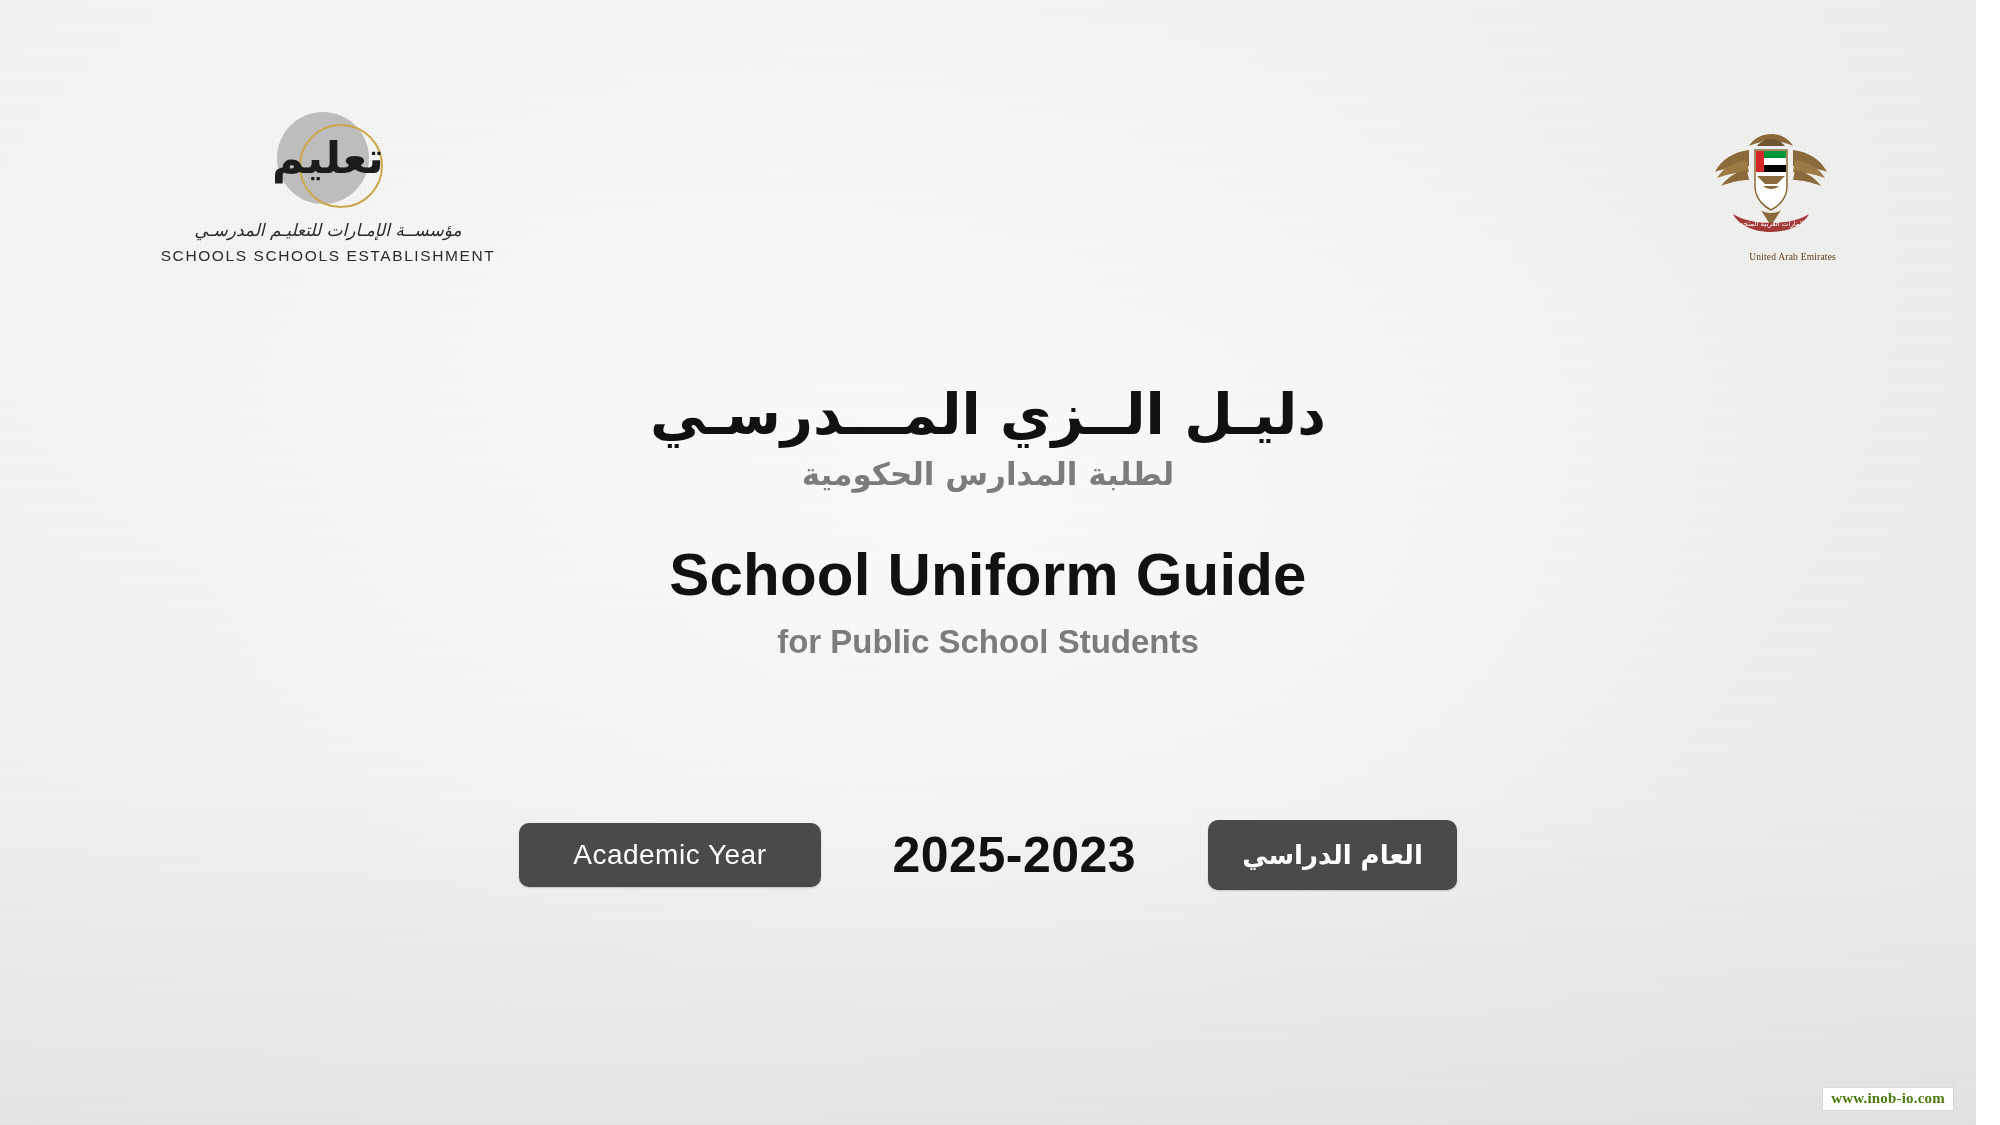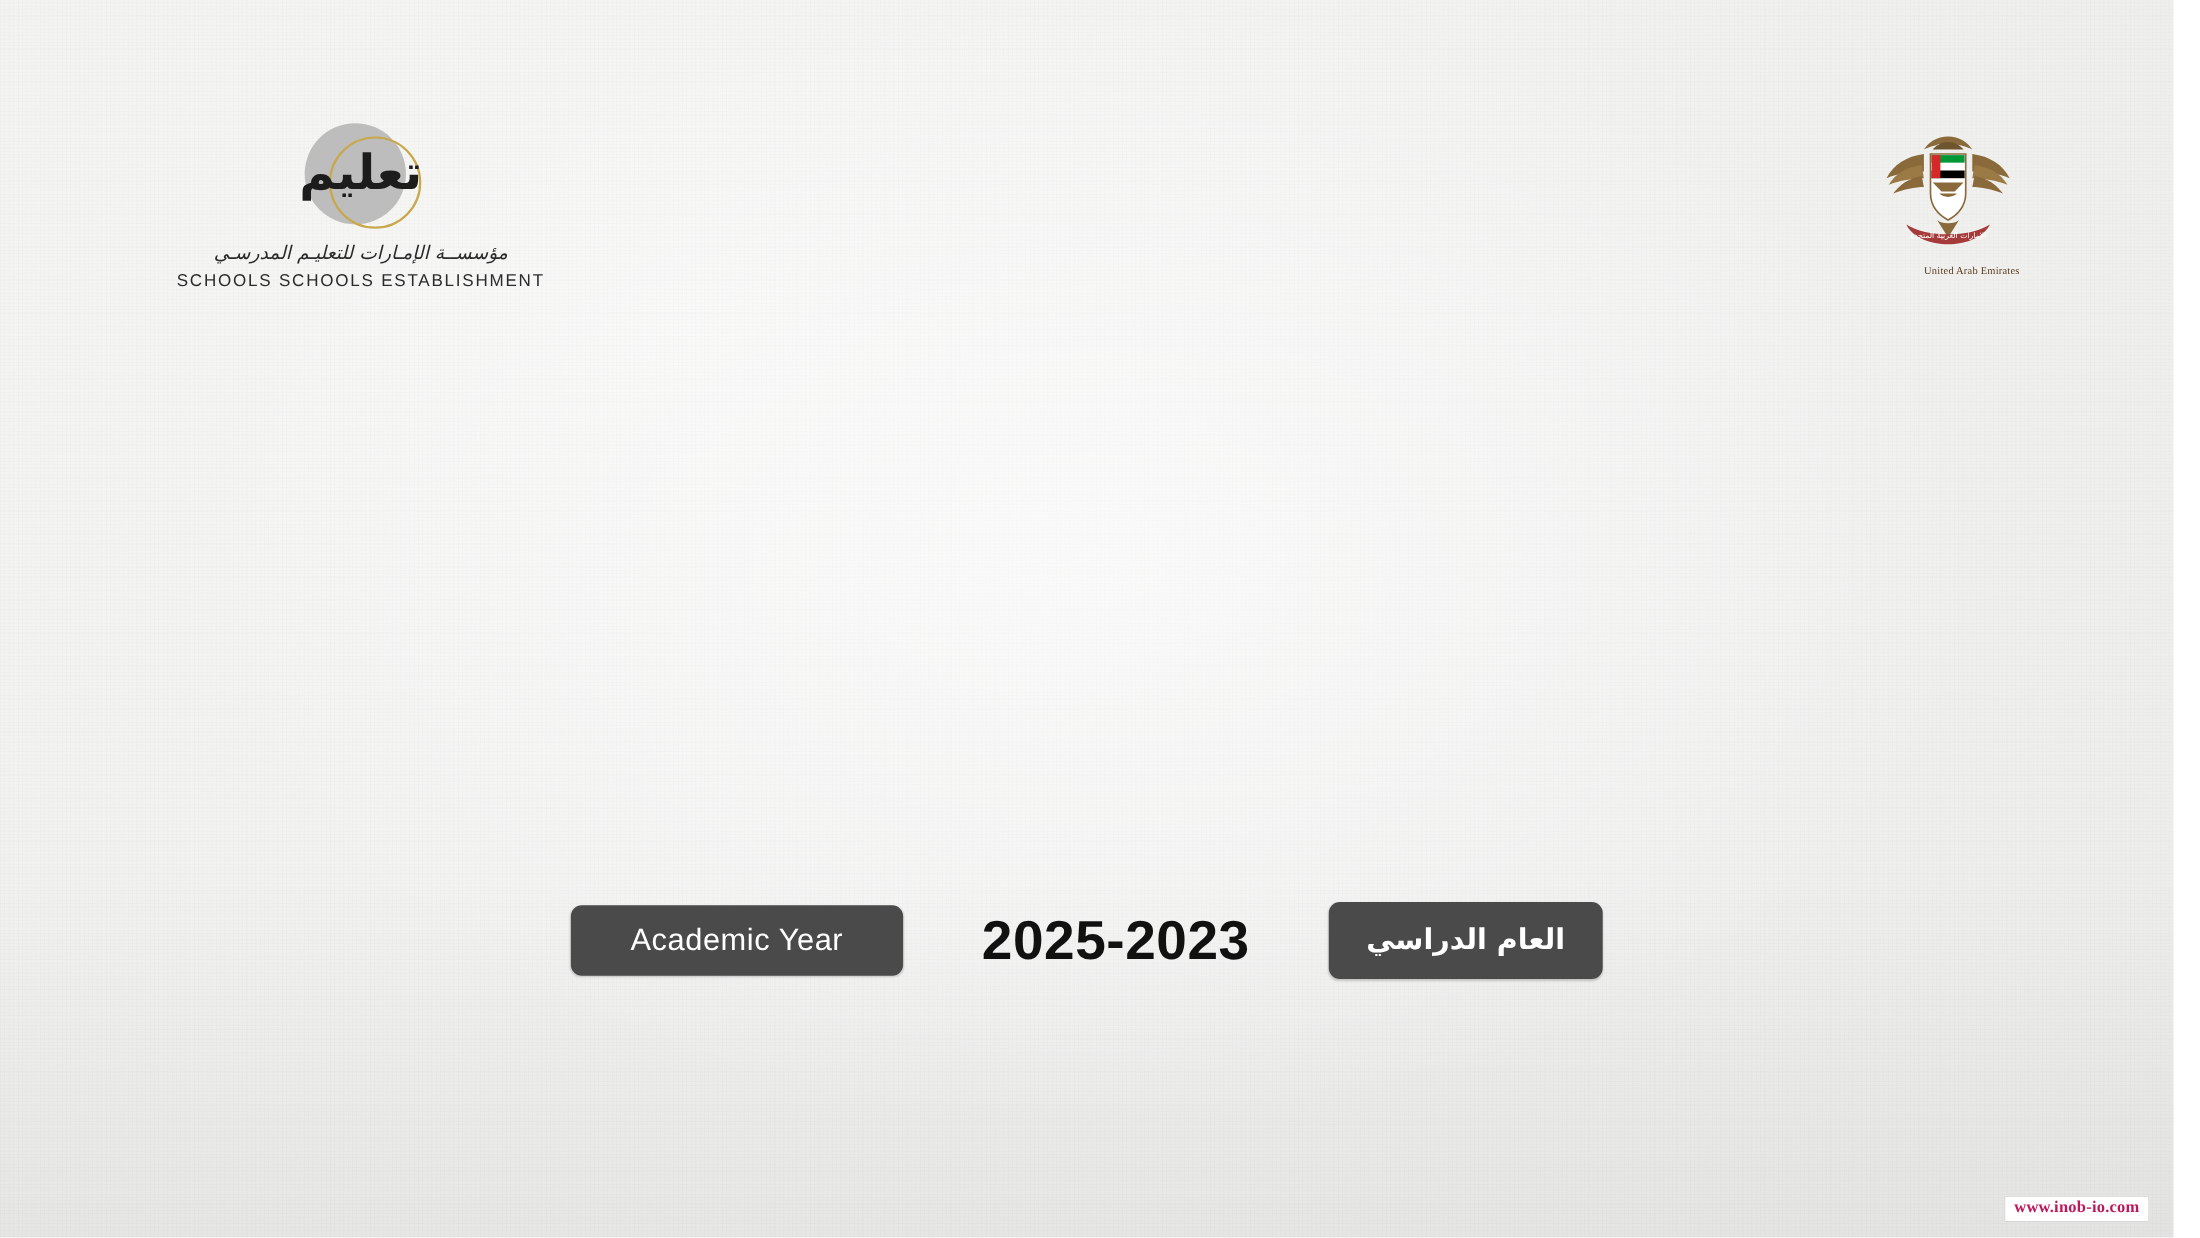--- a/index.html
+++ b/index.html
@@ -103,21 +103,21 @@
     font-size: 15.5px;
     color: #2b2b2b;
     letter-spacing: 1.6px;
     line-height: 1.5;
   }
 
   
   .uae-emblem {
     position: absolute;
     right: 140px;
-    top: 120px;
+    top: 130px;
     width: 130px;
     text-align: center;
     z-index: 3;
   }
   .uae-emblem svg { display: block; margin: 0 auto; }
   .uae-caption {
     margin-top: 4px;
     font-family: Liberation Serif, serif;
     font-size: 9.5px;
     color: #5b3a1a;
@@ -217,21 +217,21 @@
   .watermark {
     position: absolute;
     right: 22px;
     bottom: 14px;
     background: #ffffff;
     border: 1px solid #d8d8d8;
     padding: 2px 8px 3px 8px;
     font-family: "Liberation Serif", serif;
     font-weight: bold;
     font-size: 15px;
-    color: #be185d;
+    color: #4d7c0f;
     letter-spacing: 0.2px;
     z-index: 4;
   }
 </style>
 </head>
 <body>
 
 <div class="page">
 
   <div class="ese-logo">
@@ -268,20 +268,26 @@
       <path d="M52 56 C56 60 64 60 68 56 Z" fill="#8a6a3a"></path>
 
       <path d="M50 80 L60 96 L70 80 C66 84 54 84 50 80 Z" fill="#8a6a3a"></path>
 
       <path d="M22 84 C40 96 80 96 98 84 C92 96 76 102 60 102 C44 102 28 96 22 84 Z" fill="#a53a3a"></path>
       <text x="60" y="96" font-family="DejaVu Sans, sans-serif" font-size="7" fill="#ffffff" text-anchor="middle">الإمارات العربية المتحدة</text>
     </svg>
     <div class="uae-caption">United Arab Emirates</div>
   </div>
 
+  <div class="titles">
+    <div class="title-ar">دليـل الــزي المـــدرسـي</div>
+    <div class="subtitle-ar">لطلبة المدارس الحكومية</div>
+    <div class="title-en">School Uniform Guide</div>
+    <div class="subtitle-en">for Public School Students</div>
+  </div>
 
   <div class="year-row">
     <div class="pill pill-en">Academic Year</div>
     <div class="year-value">2025-2023</div>
     <div class="pill pill-ar">العام الدراسي</div>
   </div>
 
   <div class="watermark">www.inob-io.com</div>
 
 </div>

